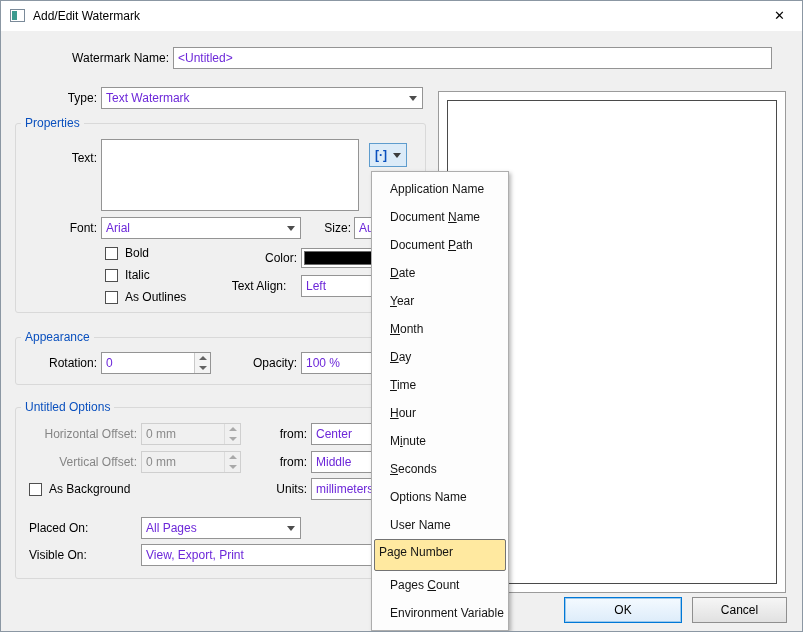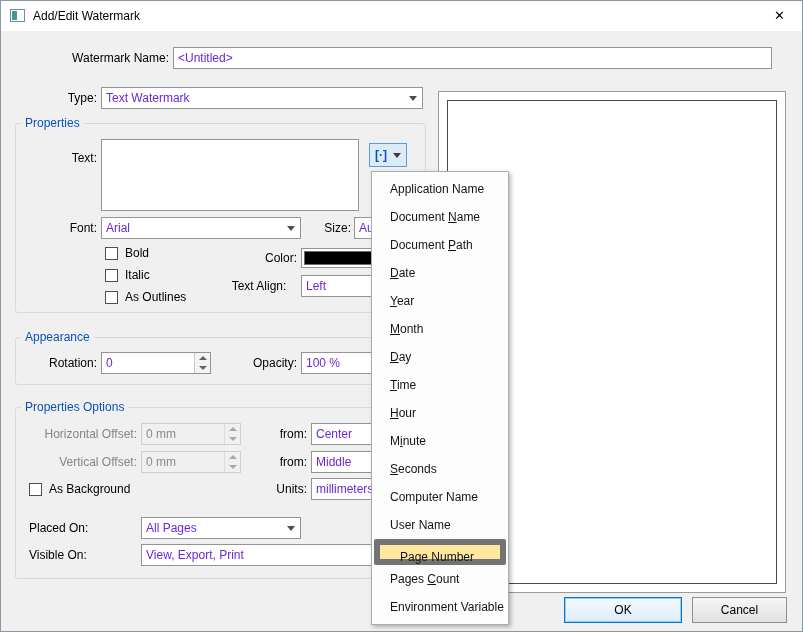--- a/index.html
+++ b/index.html
@@ -44,21 +44,21 @@
   .cbbox { width:13px; height:13px; background:#fff; border:1px solid #4f4f4f; flex:0 0 auto; }
 
   .color-ctl { position:absolute; background:#fff; border:1px solid #949494; padding:2px; }
   .color-swatch { width:100%; height:100%; border:1px solid #6b6b6b; }
 
   .preview { position:absolute; left:437px; top:90px; width:348px; height:502px; background:#fff; border:1px solid #9b9b9b; }
   .preview-page { position:absolute; left:8px; top:8px; right:8px; bottom:8px; border:1px solid #4a4a4a; background:#fff; }
 
   .menu { position:absolute; left:370px; top:170px; width:138px; background:#fdfdfd; border:1px solid #adadad; box-shadow:2px 2px 4px rgba(0,0,0,0.28); padding:3px 0; z-index:50; }
   .menu-item { height:28px; line-height:28px; padding-left:18px; font-size:12px; color:#141414; white-space:nowrap; }
-  .menu-item.highlighted { background:#ffe9a0; border:6px solid #737373; margin:0 2px; padding-left:20px; height:26px; line-height:24px; border-radius:2px; }
+  .menu-item.highlighted { background:#ffe9a0; border:1px solid #737373; margin:0 2px; padding-left:4px; height:32px; line-height:24px; border-radius:2px; }
   .accel { text-decoration:underline; }
 
   .btn { position:absolute; height:26px; font-size:12px; text-align:center; line-height:24px; color:#000; }
   .btn-ok { left:563px; top:596px; width:118px; background:linear-gradient(#f4faff,#ddecfa); border:1px solid #0078d7; box-shadow:inset 0 0 0 1px #9cc9ec; }
   .btn-cancel { left:691px; top:596px; width:95px; background:linear-gradient(#f6f6f6,#e1e1e1); border:1px solid #8f8f8f; }
 </style>
 </head>
 <body>
 
 <div class="dialog">
@@ -142,21 +142,21 @@
   <div class="label rlabel" style="left:220px; top:351px; width:76px;">Opacity:</div>
   <div class="spin" style="left:300px; top:351px; width:125px; height:22px;">
     <span>100 %</span>
     <span class="spin-ud">
         <div class="spin-up"></div>
         <div class="spin-dn"></div>
       </span>
   </div>
 
   <div class="groupbox" style="left:14px; top:406px; width:411px; height:172px;"></div>
-  <div class="grouplabel" style="left:20px; top:399px;">Properties Options</div>
+  <div class="grouplabel" style="left:20px; top:399px;">Untitled Options</div>
 
   <div class="label rlabel dlabel" style="left:20px; top:422px; width:116px;">Horizontal Offset:</div>
   <div class="spin disabled" style="left:140px; top:422px; width:100px; height:22px;">
     <span>0 mm</span>
     <span class="spin-ud">
         <div class="spin-up"></div>
         <div class="spin-dn"></div>
       </span>
   </div>
   <div class="label rlabel" style="left:270px; top:422px; width:36px;">from:</div>
@@ -204,21 +204,21 @@
         <div class="menu-item">Document <span class="accel">N</span>ame</div>
         <div class="menu-item">Document <span class="accel">P</span>ath</div>
         <div class="menu-item"><span class="accel">D</span>ate</div>
         <div class="menu-item"><span class="accel">Y</span>ear</div>
         <div class="menu-item"><span class="accel">M</span>onth</div>
         <div class="menu-item"><span class="accel">D</span>ay</div>
         <div class="menu-item"><span class="accel">T</span>ime</div>
         <div class="menu-item"><span class="accel">H</span>our</div>
         <div class="menu-item">M<span class="accel">i</span>nute</div>
         <div class="menu-item"><span class="accel">S</span>econds</div>
-        <div class="menu-item">Computer Name</div>
+        <div class="menu-item">Options Name</div>
         <div class="menu-item">User Name</div>
         <div class="menu-item highlighted">Page Number</div>
         <div class="menu-item">Pages <span class="accel">C</span>ount</div>
         <div class="menu-item">Environment Variable</div>
       </div>
   </div>
 
   <div class="btn btn-ok">OK</div>
   <div class="btn btn-cancel">Cancel</div>
 

